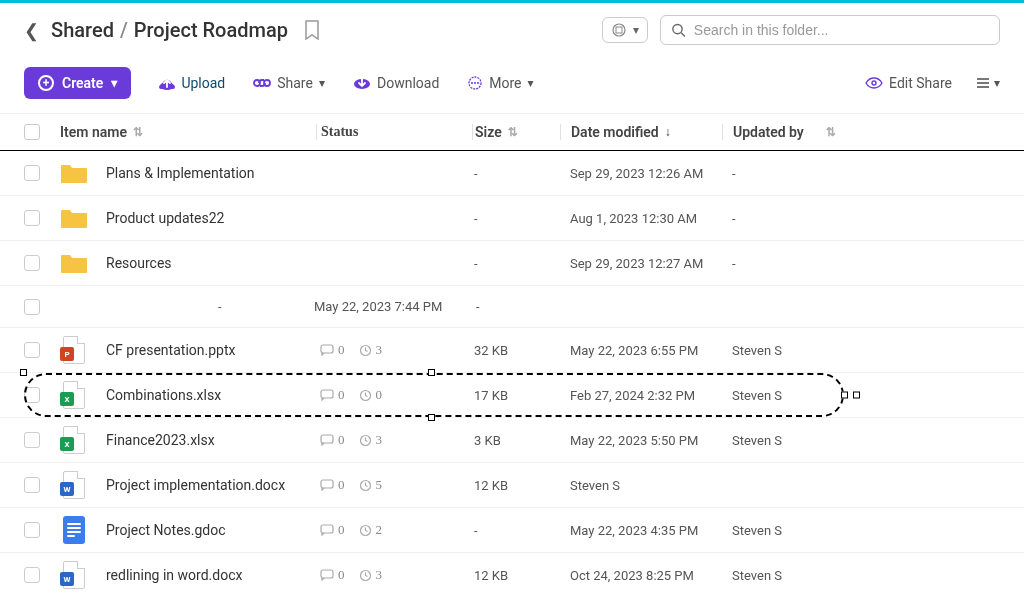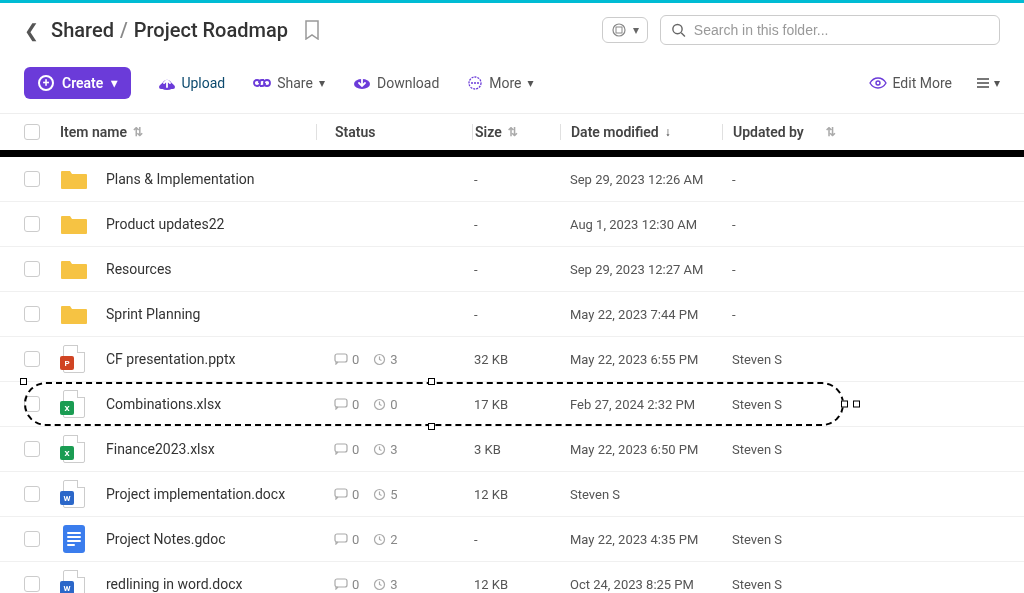--- a/index.html
+++ b/index.html
@@ -16,24 +16,24 @@
 .search input { border: none; outline: none; font-size: 14px; width: 100%; color: #333; }
 .search input::placeholder { color: #999; }
 .toolbar { display: flex; align-items: center; padding: 10px 24px 14px; gap: 28px; border-bottom: 1px solid #eee; }
 .btn-create { background: #6b3bd9; color: #fff; border-radius: 6px; padding: 8px 14px; display: flex; align-items: center; gap: 8px; font-weight: 600; cursor: pointer; font-size: 14px; }
 .btn-create .plus { width: 16px; height: 16px; border: 2px solid #fff; border-radius: 50%; display: inline-flex; align-items: center; justify-content: center; font-size: 12px; line-height: 1; }
 .toolbar-item { display: flex; align-items: center; gap: 6px; color: #555; cursor: pointer; font-size: 14px; }
 .toolbar-item.purple { color: #6b3bd9; }
 .toolbar-right { margin-left: auto; display: flex; align-items: center; gap: 24px; }
 .list-icon-btn { display: flex; align-items: center; gap: 4px; color: #555; cursor: pointer; }
 .table { width: 100%; }
-.table-head { display: flex; align-items: center; padding: 10px 24px; border-bottom: 7px solid #000000; font-weight: 600; color: #444; font-size: 14px; }
+.table-head { display: flex; align-items: center; padding: 10px 24px; border-bottom: 1px solid #000000; font-weight: 600; color: #444; font-size: 14px; }
 .col-check { width: 36px; }
 .col-name { width: 256px; display: flex; align-items: center; gap: 6px; }
-.col-status { width: 156px; border-left: 1px solid #e0e0e0; padding-left: 18px; }
+.col-status { width: 156px; border-left: 1px solid #e0e0e0; padding-left: 4px; font-family: Liberation Serif, serif; }
 .col-size { width: 88px; border-left: 1px solid #e0e0e0; padding-left: 2px; display: flex; align-items: center; gap: 6px; }
 .col-date { width: 162px; border-left: 1px solid #e0e0e0; padding-left: 10px; display: flex; align-items: center; gap: 6px; }
 .col-updated { width: 156px; border-left: 1px solid #e0e0e0; padding-left: 10px; display: flex; align-items: center; gap: 22px; }
 .col-end { flex: 1; border-left: 1px solid #e0e0e0; }
 .sort-icon { color: #aaa; font-size: 12px; }
 .row { display: flex; align-items: center; padding: 8px 24px; border-bottom: 1px solid #f0f0f0; min-height: 42px; position: relative; }
 .checkbox { width: 16px; height: 16px; border: 1px solid #ccc; border-radius: 3px; }
 .row .col-status, .row .col-size, .row .col-date, .row .col-updated, .row .col-end { border-left: none; }
 .file-icon { width: 28px; height: 28px; display: inline-flex; align-items: center; justify-content: center; margin-right: 12px; }
 .folder-svg { fill: #f6c343; }
@@ -131,21 +131,21 @@
       </svg>
     <span>More</span>
     <span class="chevron">▾</span>
   </div>
   <div class="toolbar-right">
     <div class="toolbar-item">
       <svg width="18" height="14" viewBox="0 0 18 14">
           <path d="M1 7s3-5 8-5 8 5 8 5-3 5-8 5-8-5-8-5z" fill="none" stroke="#6b3bd9" stroke-width="1.4"></path>
           <circle cx="9" cy="7" r="2" fill="none" stroke="#6b3bd9" stroke-width="1.4"></circle>
         </svg>
-      <span>Edit More</span>
+      <span>Edit Share</span>
     </div>
     <div class="list-icon-btn">
       <svg width="14" height="14" viewBox="0 0 14 14">
           <line x1="1" y1="3" x2="13" y2="3" stroke="#555" stroke-width="1.6"></line>
           <line x1="1" y1="7" x2="13" y2="7" stroke="#555" stroke-width="1.6"></line>
           <line x1="1" y1="11" x2="13" y2="11" stroke="#555" stroke-width="1.6"></line>
         </svg>
       <span class="chevron">▾</span>
     </div>
   </div>
@@ -245,28 +245,20 @@
         </div>
         <div class="col-updated">
           <span class="updated-val">-</span>
         </div>
         <div class="col-end"></div>
       </div>
       <div class="row">
         <div class="col-check">
           <div class="checkbox"></div>
         </div>
-        <div class="col-name">
-          <span class="file-icon">
-            <svg width="28" height="24" viewBox="0 0 28 24">
-              <path class="folder-svg" d="M2 4h8l2 3h14a1 1 0 0 1 1 1v13a1 1 0 0 1-1 1H2a1 1 0 0 1-1-1V5a1 1 0 0 1 1-1z"></path>
-            </svg>
-          </span>
-          <span class="file-name">Sprint Planning</span>
-        </div>
         <div class="col-status"></div>
         <div class="col-size">
           <span class="size-val">-</span>
         </div>
         <div class="col-date">
           <span class="date-val">May 22, 2023 7:44 PM</span>
         </div>
         <div class="col-updated">
           <span class="updated-val">-</span>
         </div>
@@ -369,21 +361,21 @@
             <span class="status-pill"><svg width="13" height="13" viewBox="0 0 13 13">
                 <circle cx="6.5" cy="6.5" r="5" fill="none" stroke="#aaa" stroke-width="1.2"></circle>
                 <path d="M6.5 3.5v3l2 1" stroke="#aaa" stroke-width="1.2" fill="none"></path>
               </svg> 3</span>
           </div>
         </div>
         <div class="col-size">
           <span class="size-val">3 KB</span>
         </div>
         <div class="col-date">
-          <span class="date-val">May 22, 2023 6:50 PM</span>
+          <span class="date-val">May 22, 2023 5:50 PM</span>
         </div>
         <div class="col-updated">
           <span class="updated-val">Steven S</span>
         </div>
         <div class="col-end"></div>
       </div>
       <div class="row">
         <div class="col-check">
           <div class="checkbox"></div>
         </div>

